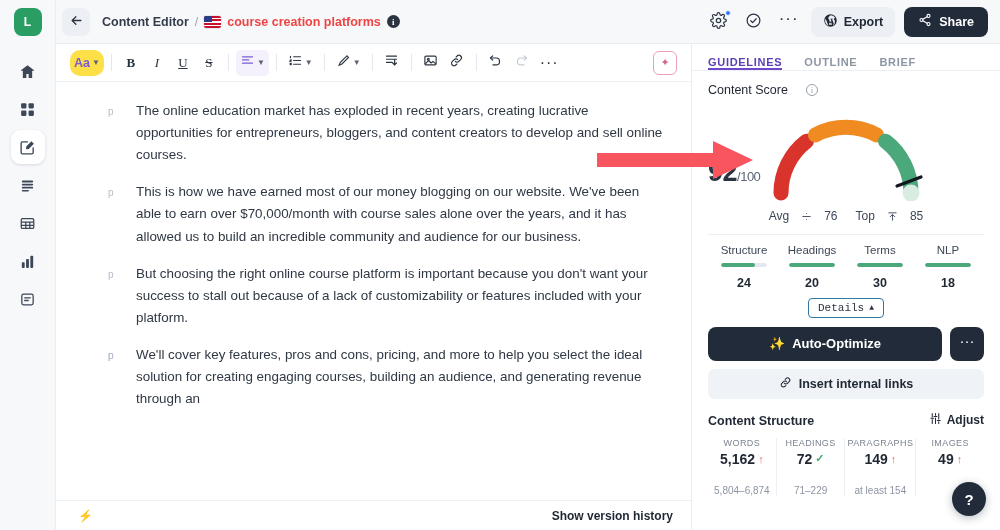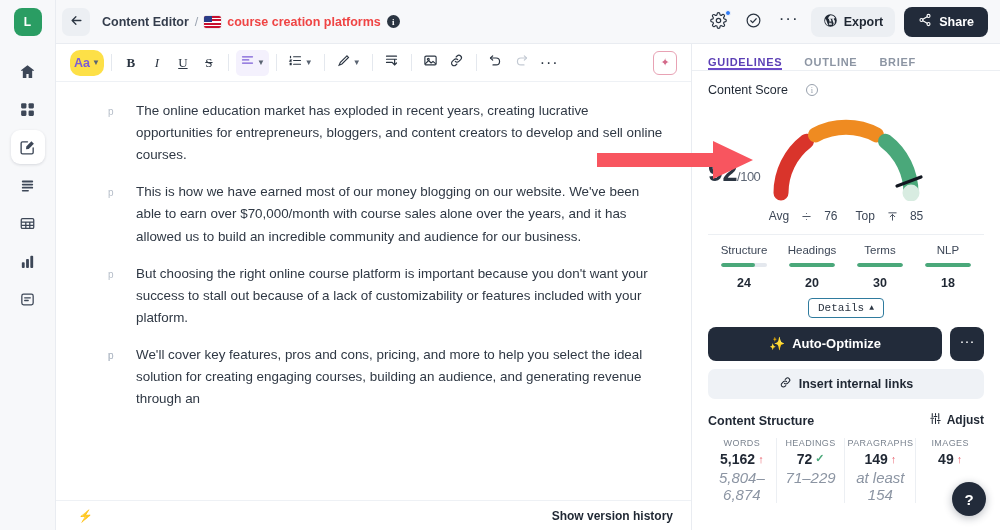--- a/index.html
+++ b/index.html
@@ -241,21 +241,21 @@
   .stats { display: flex; margin-top: 10px; }
   .stat { flex: 1; text-align: center; padding: 0 2px; border-right: 1px solid #eceff3; }
   .stat:last-child { border-right: none; }
   .stat-label { font-size: 9px; letter-spacing: .4px; color: #7a838f; margin-bottom: 3px; }
   .stat-val {
     font-size: 14px; font-weight: bold; color: #1f2733;
     display: flex; align-items: center; justify-content: center; gap: 3px;
   }
   .stat-val .up { color: #e8636f; font-size: 11px; }
   .stat-val .ok { color: #4aa87a; font-size: 11px; }
-  .stat-sub { font-size: 15px; color: #8c95a3; margin-top: 2px; font-style: italic; }
+  .stat-sub { font-size: 10px; color: #8c95a3; margin-top: 18px; }
 
   
   .annot-arrow { position: absolute; left: 595px; top: 138px; z-index: 40; pointer-events: none; }
 
   
   .help-fab {
     position: absolute; right: 14px; bottom: 14px; width: 34px; height: 34px;
     border-radius: 50%; background: #222b3a; color: #fff; border: none;
     font-size: 15px; font-weight: bold; cursor: pointer; z-index: 50;
     box-shadow: 0 2px 8px rgba(20,30,50,.3);

